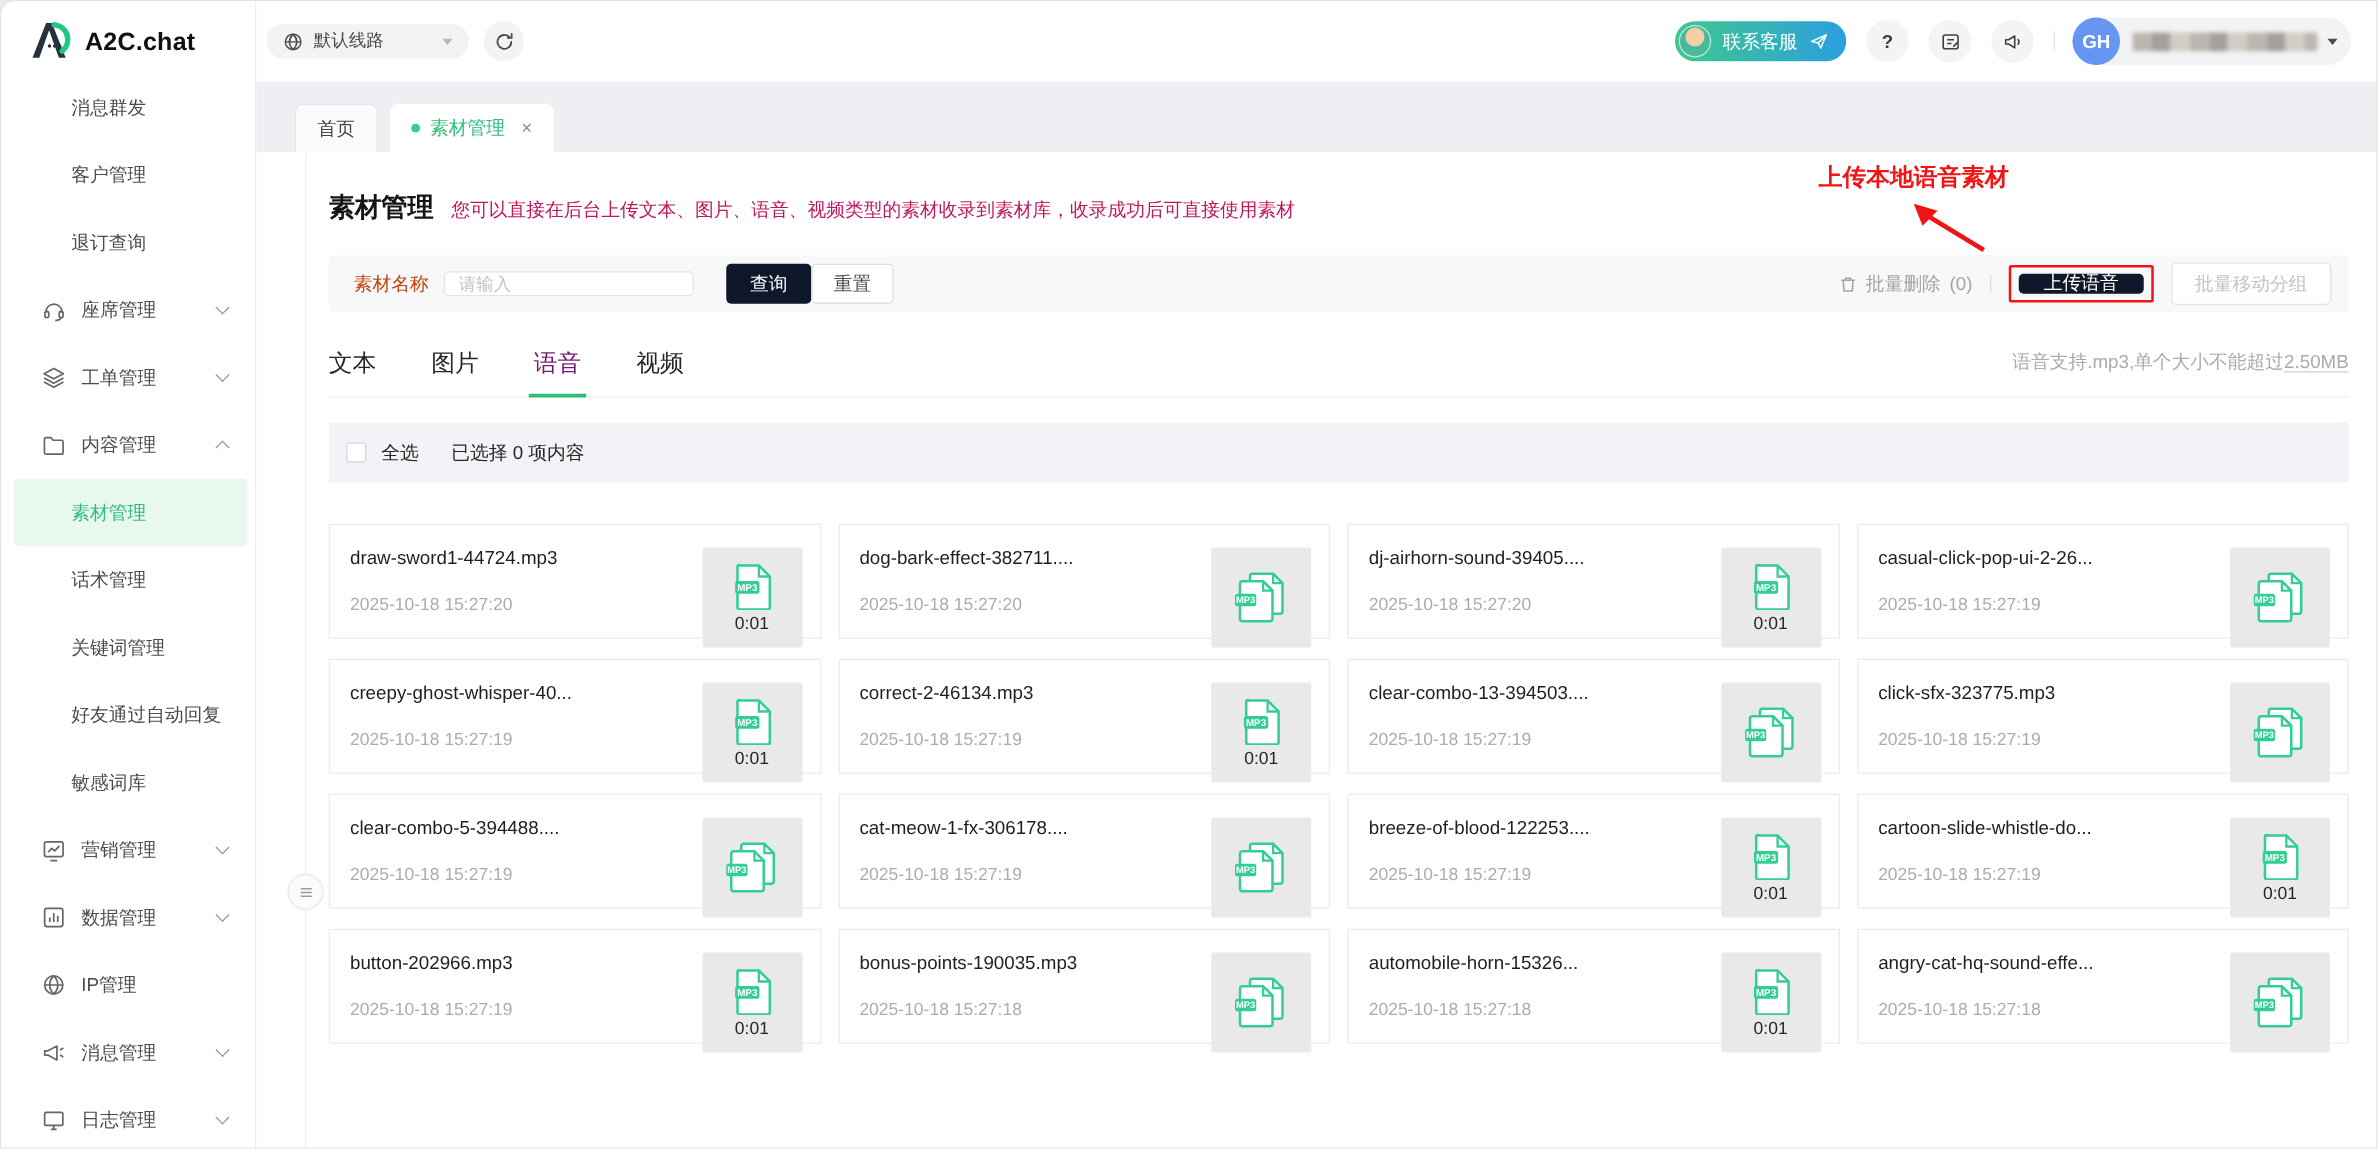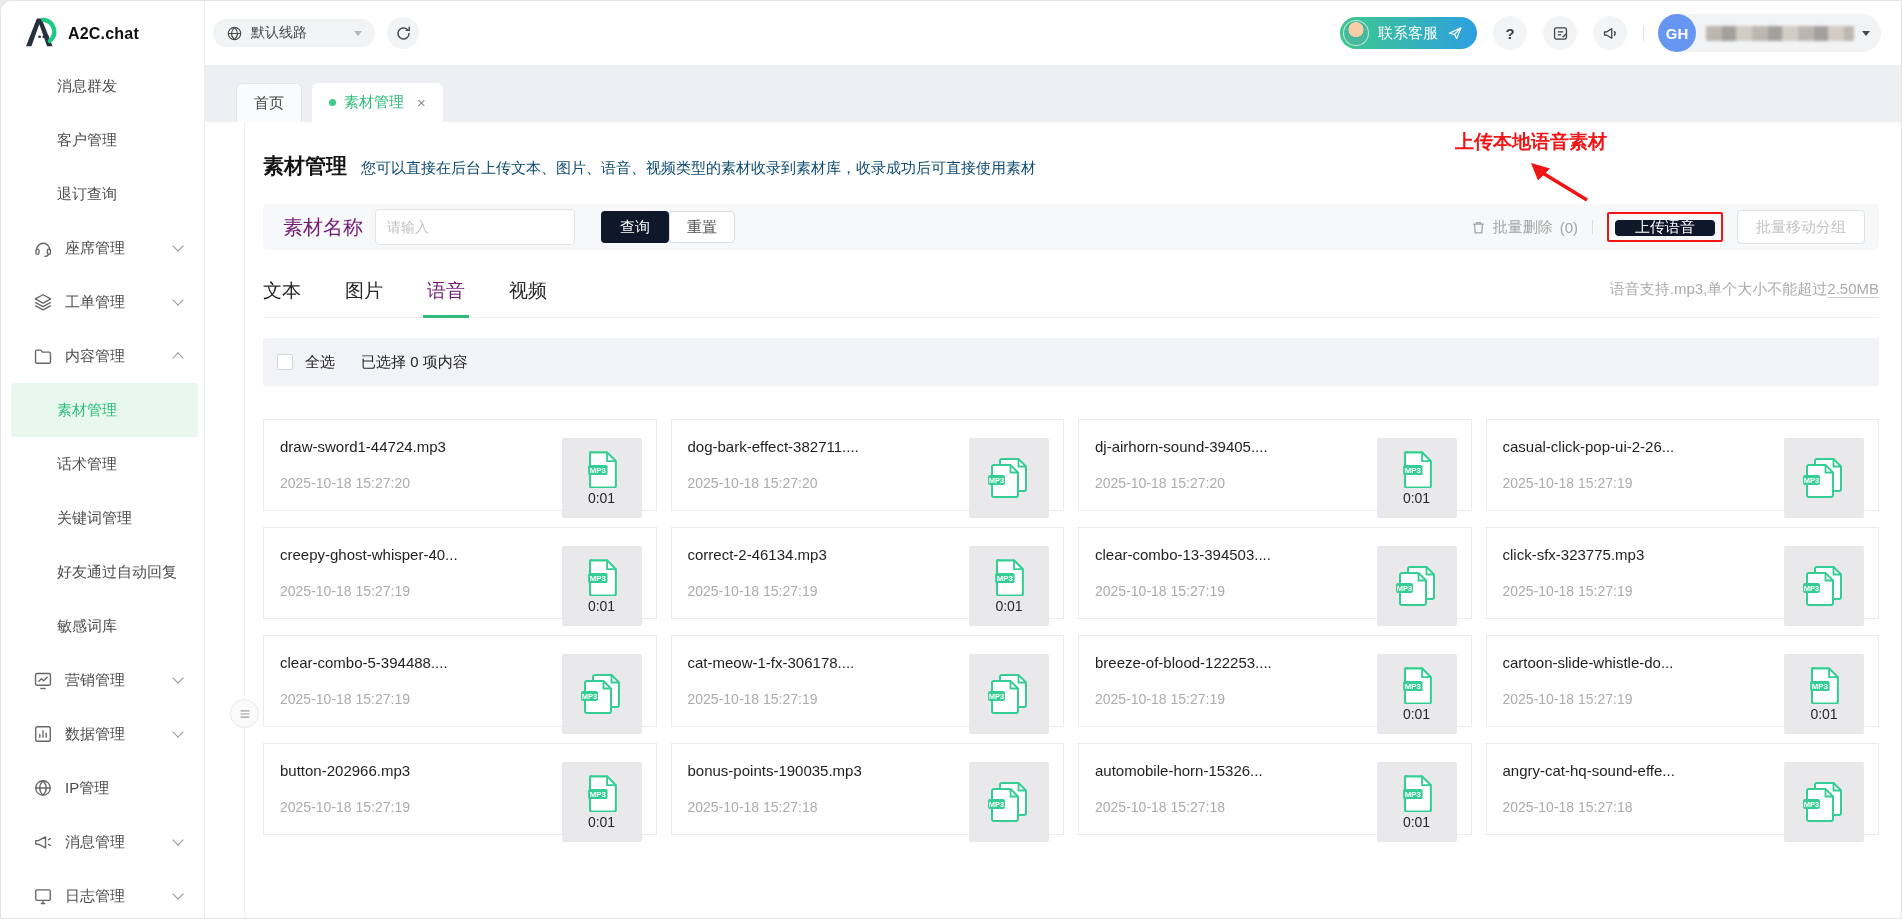--- a/index.html
+++ b/index.html
@@ -3,21 +3,21 @@
 <meta charset="utf-8">
 <style>
 *{margin:0;padding:0;box-sizing:border-box}
 html,body{background:#e9ecef;font-family:"Liberation Sans","DejaVu Sans",sans-serif}
 .app{position:relative;width:1902px;height:919px;background:#fff;border:1px solid #e3e3e3;border-radius:12px 0 0 0;overflow:hidden}
 
 
 .sidebar{position:absolute;left:0;top:0;width:204px;height:100%;background:#fff;border-right:1px solid #ededed;z-index:3}
 .logo{display:flex;align-items:center;gap:9px;padding:12px 0 0 24px;height:54px}
 .logo svg{width:34px;height:32px}
-.logo-name{font-size:16px;font-weight:700;color:#101010;letter-spacing:.2px}
+.logo-name{font-size:20px;font-weight:700;color:#101010;letter-spacing:.2px}
 .menu{margin-top:4px}
 .s-item{display:flex;align-items:center;height:54px;font-size:15px;color:#4c4c4c;cursor:pointer}
 .s-item.parent{padding:0 22px 0 32px}
 .s-item.child{padding:0 22px 0 56px}
 .s-ico{width:20px;height:20px;margin-right:12px;display:flex;color:#666;flex:none}
 .s-ico svg{width:20px;height:20px}
 .chev{margin-left:auto;width:8px;height:8px;border-right:1.5px solid #979797;border-bottom:1.5px solid #979797;transform:rotate(45deg);margin-top:-4px;flex:none}
 .chev.up{transform:rotate(-135deg);margin-top:4px}
 .s-item.active{background:#E9F8EF;color:#2FBD79;margin:0 6px 0 10px;border-radius:4px;padding-left:46px}
 
@@ -43,27 +43,27 @@
 .dot{width:7px;height:7px;border-radius:50%;background:#3DCB87}
 .tab-close{color:#8c8c8c;font-size:15px;margin-left:5px}
 
 
 .page{position:absolute;left:204px;top:121px;right:0;bottom:0;background:#fff}
 .gutter{position:absolute;left:39px;top:0;bottom:0;border-left:1px solid #f0f0f0}
 .collapse-handle{position:absolute;left:25px;top:577px;width:29px;height:29px;border-radius:50%;background:#fbfbfc;border:1px solid #e8e8e8;display:flex;align-items:center;justify-content:center;cursor:pointer;z-index:2}
 .page-inner{position:absolute;left:58px;right:22px;top:0;bottom:0}
 .page-head{display:flex;align-items:baseline;padding-top:30px}
 .page-title{font-size:21px;font-weight:700;color:#141414}
-.page-sub{font-size:15px;color:#0c4a6e;margin-left:14px}
+.page-sub{font-size:15px;color:#be185d;margin-left:14px}
 .annot-text{position:absolute;left:1192px;top:7px;font-size:19px;font-weight:700;color:#F01414;white-space:nowrap}
 .annot-arrow{position:absolute;left:1260px;top:38px;width:76px;height:46px}
 
 .filterbar{margin-top:24px;height:46px;background:#F7F8FA;border-radius:4px;display:flex;align-items:center;padding:0 14px 0 20px}
-.f-label{font-size:20px;color:#701a75}
-.f-input{width:200px;height:36px;margin-left:12px;border:1px solid #E4E4E4;border-radius:4px;background:#fff;padding:0 11px;font-size:14px;color:#333;outline:none;font-family:inherit}
+.f-label{font-size:15px;color:#c2410c}
+.f-input{width:200px;height:20px;margin-left:12px;border:1px solid #E4E4E4;border-radius:4px;background:#fff;padding:0 11px;font-size:14px;color:#333;outline:none;font-family:inherit}
 .f-input::placeholder{color:#c4c4c4}
 .btn{height:32px;border-radius:4px;font-size:15px;display:inline-flex;align-items:center;justify-content:center;border:none;cursor:pointer;font-family:inherit}
 .btn-green{background:#0f172a;color:#fff;padding:0 19px}
 .btn-plain{background:#fff;border:1px solid #DCDCDC;color:#4f4f4f;padding:0 17px}
 .f-search{margin-left:26px}
 .f-reset{}
 .f-right{margin-left:auto;display:flex;align-items:center}
 .batch-del{display:flex;align-items:center;gap:7px;font-size:15px;color:#A3A3A3;cursor:pointer}
 .f-div{width:1px;height:14px;background:#dcdcdc;margin:0 14px}
 .upload-wrap{border:2px solid #F01414;padding:4px 6px;border-radius:2px}

